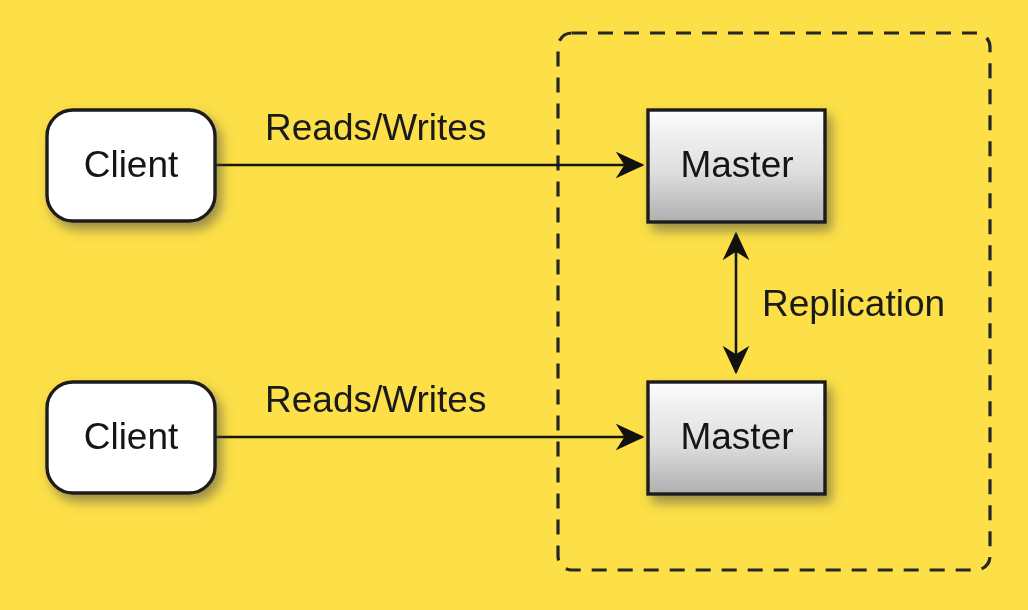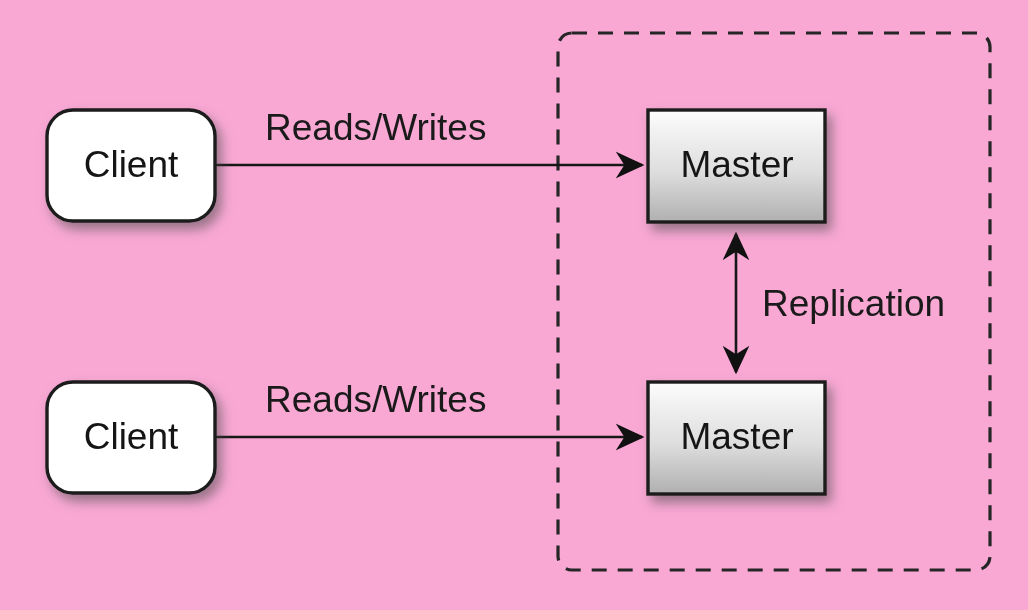--- a/index.html
+++ b/index.html
@@ -9,21 +9,21 @@
     background: #ffffff;
   }
   body {
     font-family: "Liberation Sans", sans-serif;
     -webkit-font-smoothing: antialiased;
   }
   #canvas {
     position: relative;
     width: 1028px;
     height: 610px;
-    background: #f9a8d4;
+    background: #fde047;
     overflow: hidden;
   }
   #diagram-svg {
     position: absolute;
     top: 0;
     left: 0;
     width: 1028px;
     height: 610px;
   }
   .node-label {

